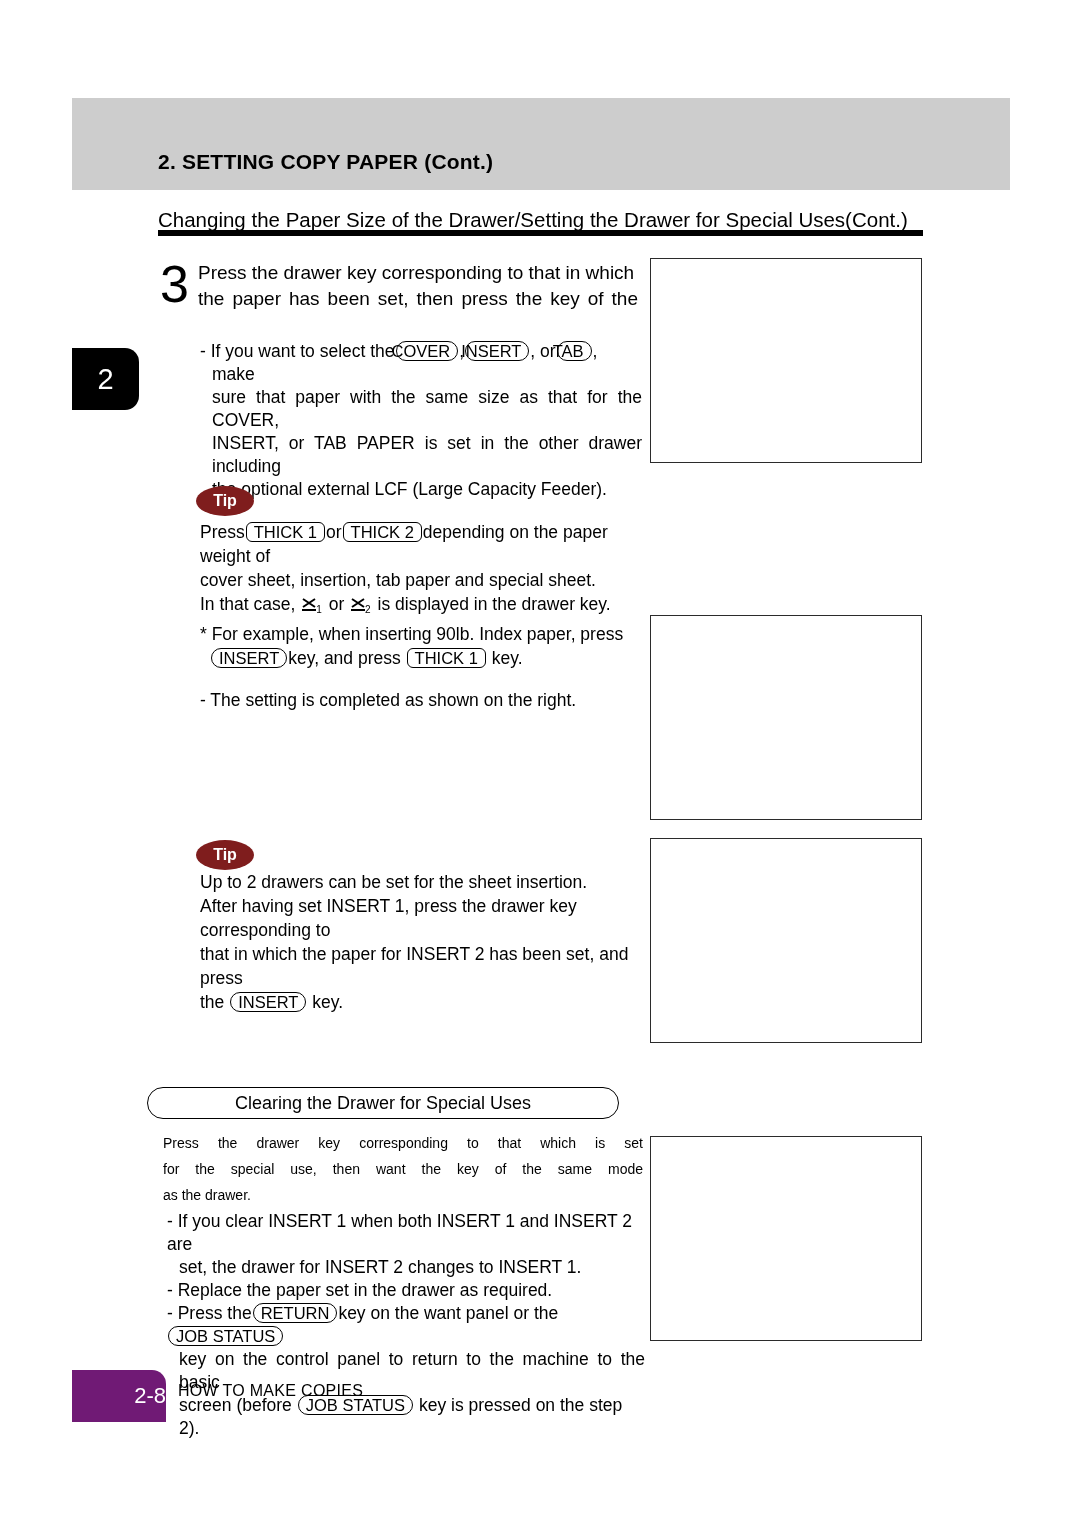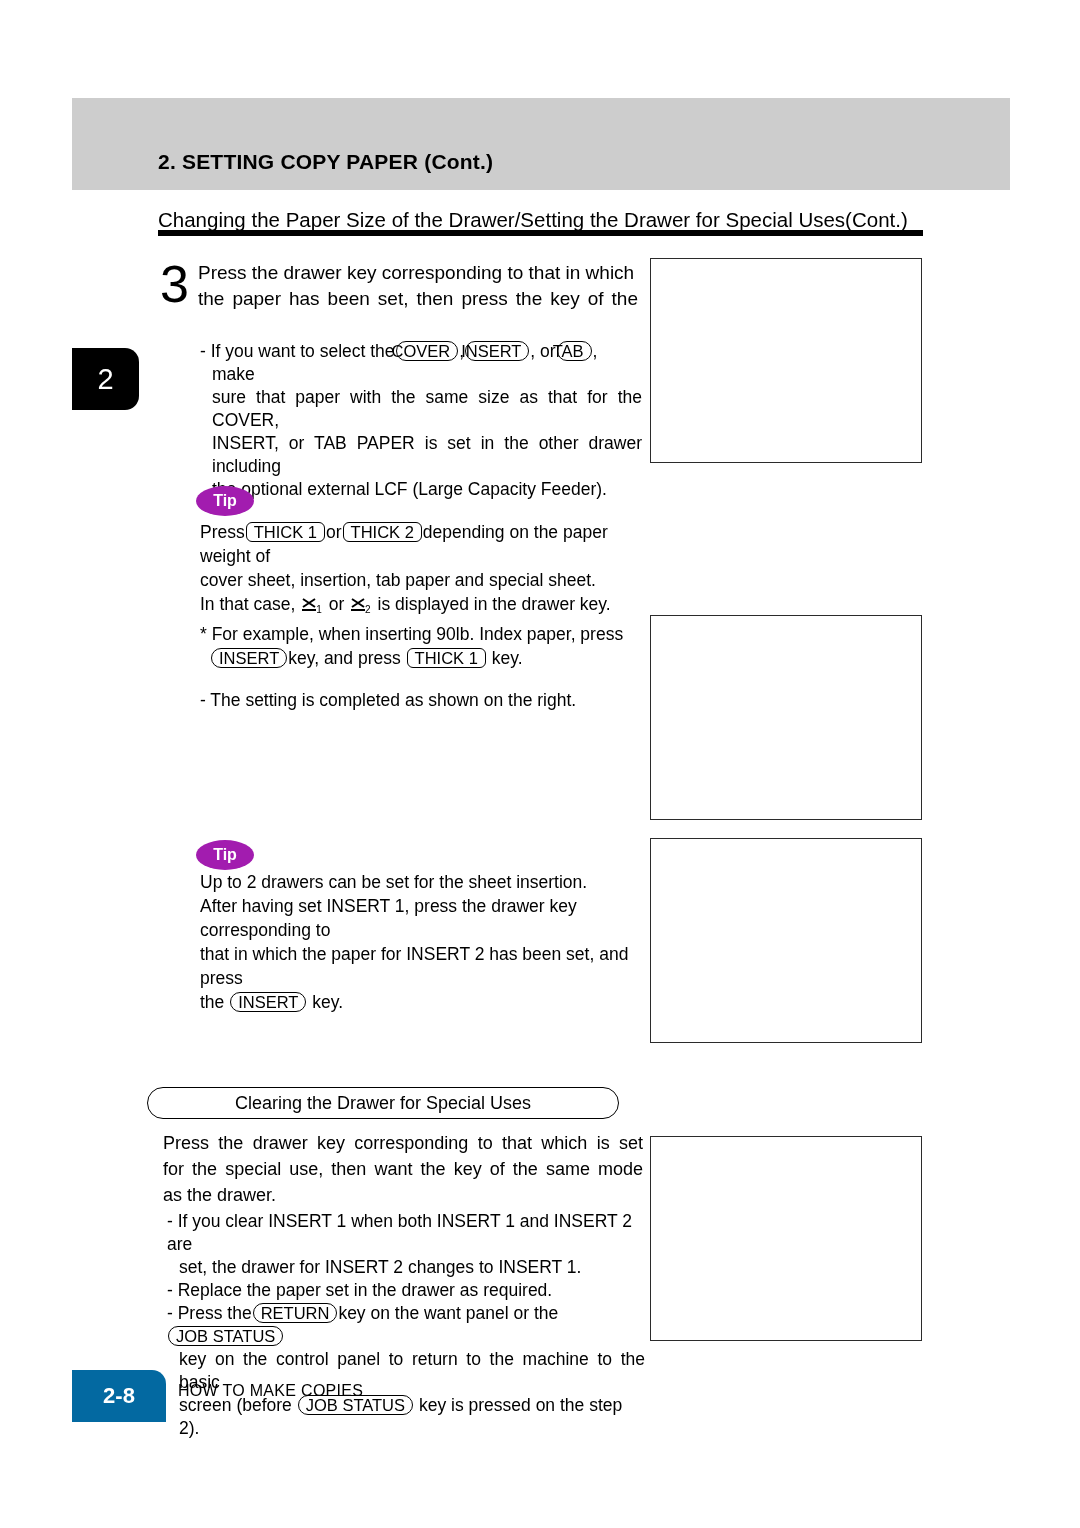--- a/index.html
+++ b/index.html
@@ -97,21 +97,21 @@
   }
   .bullet-block .just { text-align: justify; text-align-last: justify; }
 
   #step3-note { left: 200px; top: 340px; width: 442px; }
 
   
   .tip-badge {
     position: absolute;
     width: 58px;
     height: 30px;
-    background: #a21caf;
+    background: #7f1d1d;
     border-radius: 50%;
     color: #ffffff;
     font-size: 16px;
     font-weight: bold;
     display: flex;
     align-items: center;
     justify-content: center;
   }
 
   
@@ -179,21 +179,21 @@
     display: flex;
     align-items: center;
     justify-content: center;
     font-size: 18px;
   }
   #clearing-intro {
     position: absolute;
     left: 163px;
     top: 1130px;
     width: 480px;
-    font-size: 18px;
+    font-size: 14px;
     line-height: 26px;
   }
   #clearing-intro .just { text-align: justify; text-align-last: justify; }
 
   #clearing-notes { left: 167px; top: 1210px; width: 478px; font-size: 17.5px; line-height: 23px; }
 
   
   .illus {
     position: absolute;
     background: #ffffff;
@@ -205,28 +205,28 @@
   #illus-3 { left: 650px; top: 838px; width: 272px; height: 205px; }
   #illus-4 { left: 650px; top: 1136px; width: 272px; height: 205px; }
 
   
   .footer-tab {
     position: absolute;
     left: 72px;
     top: 1370px;
     width: 94px;
     height: 52px;
-    background: #0369a1;
+    background: #701a75;
     border-radius: 0 14px 0 0;
     color: #ffffff;
     font-size: 22px;
-    font-weight: bold;
+    font-weight: normal;
     display: flex;
     align-items: center;
-    justify-content: center;
+    justify-content: flex-end;
   }
   .footer-text {
     position: absolute;
     left: 178px;
     top: 1382px;
     font-size: 16px;
     letter-spacing: 0.3px;
   }
 </style>
 </head>

